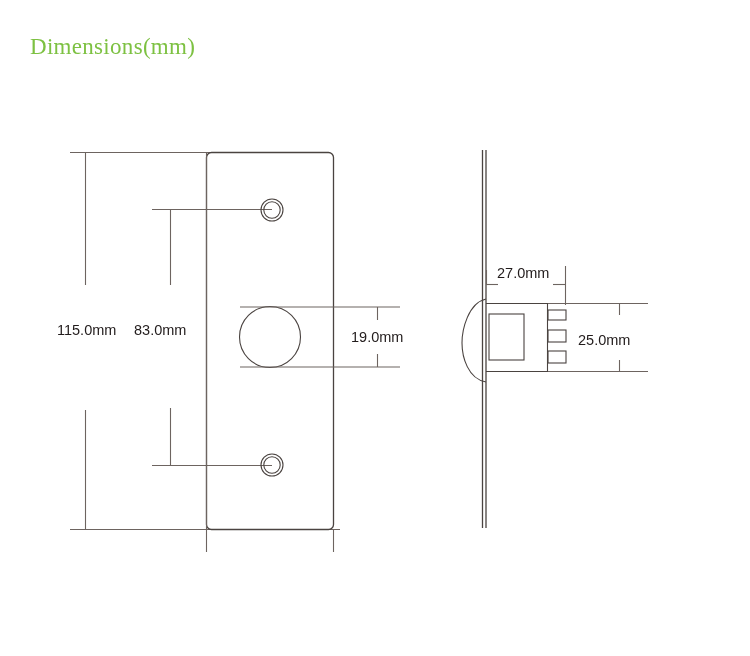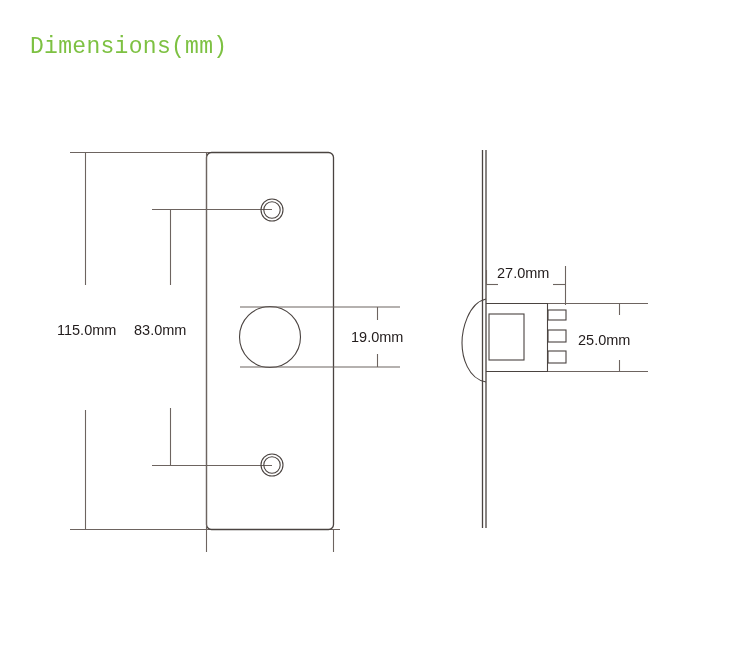--- a/index.html
+++ b/index.html
@@ -19,21 +19,21 @@
     position: relative;
     width: 750px;
     height: 656px;
     background: #ffffff;
   }
   #title {
     position: absolute;
     left: 30px;
     top: 34px;
     font-size: 23px;
-    font-family: Liberation Mono, monospace;
+    font-family: Liberation Serif, serif;
     color: #7dc142;
     letter-spacing: 0.3px;
     white-space: nowrap;
   }
   #drawing {
     position: absolute;
     left: 0;
     top: 0;
   }
   svg text {

